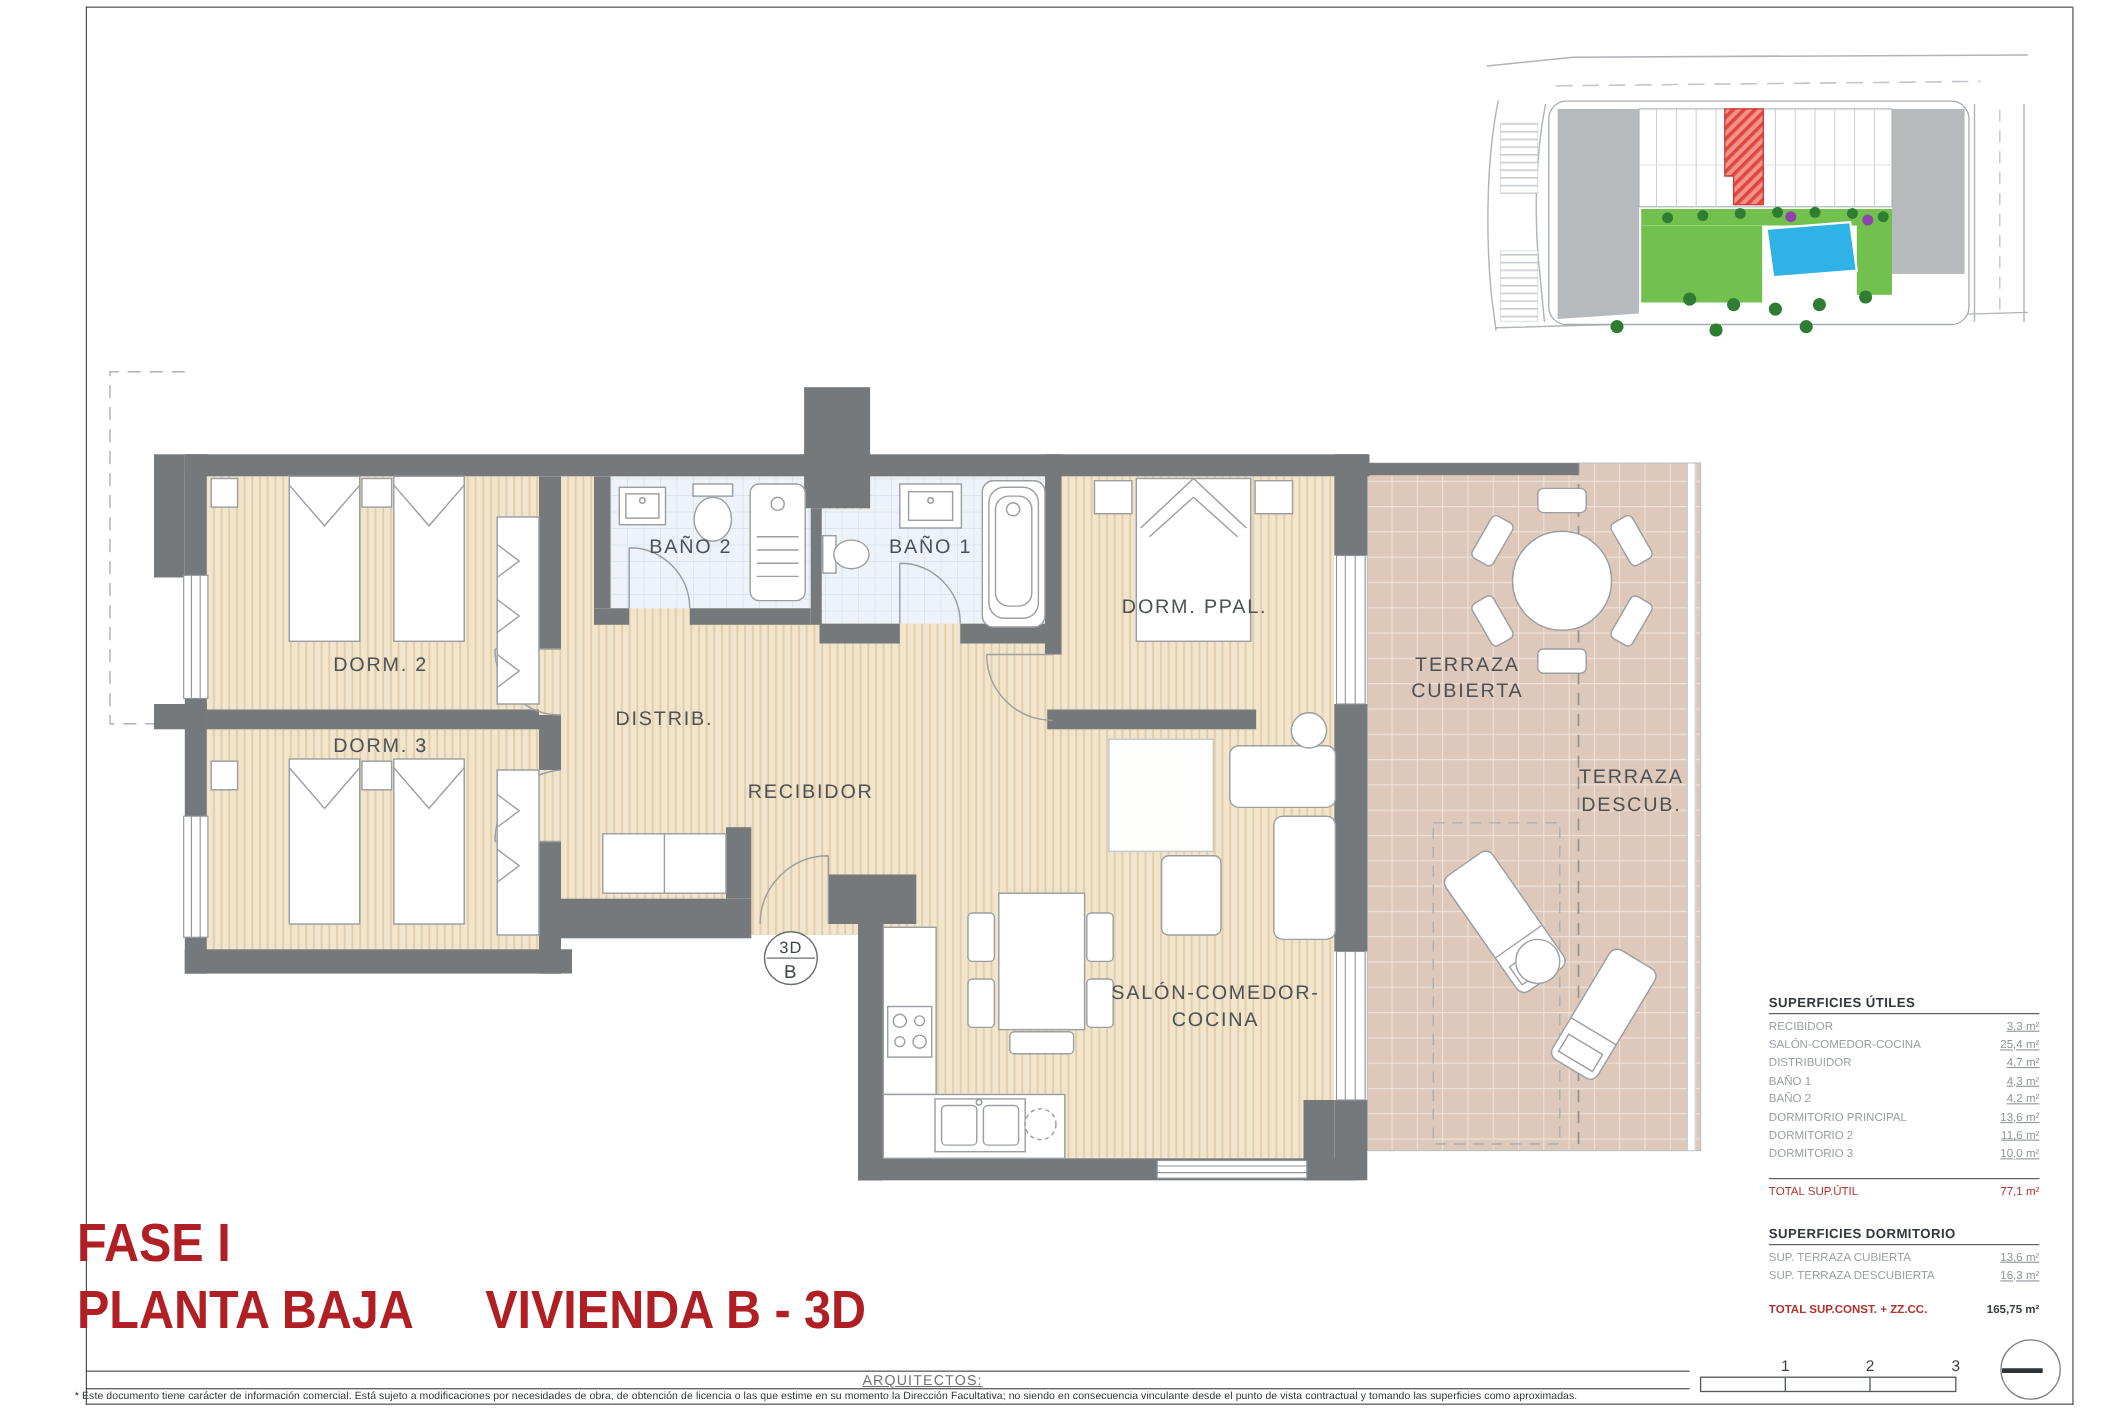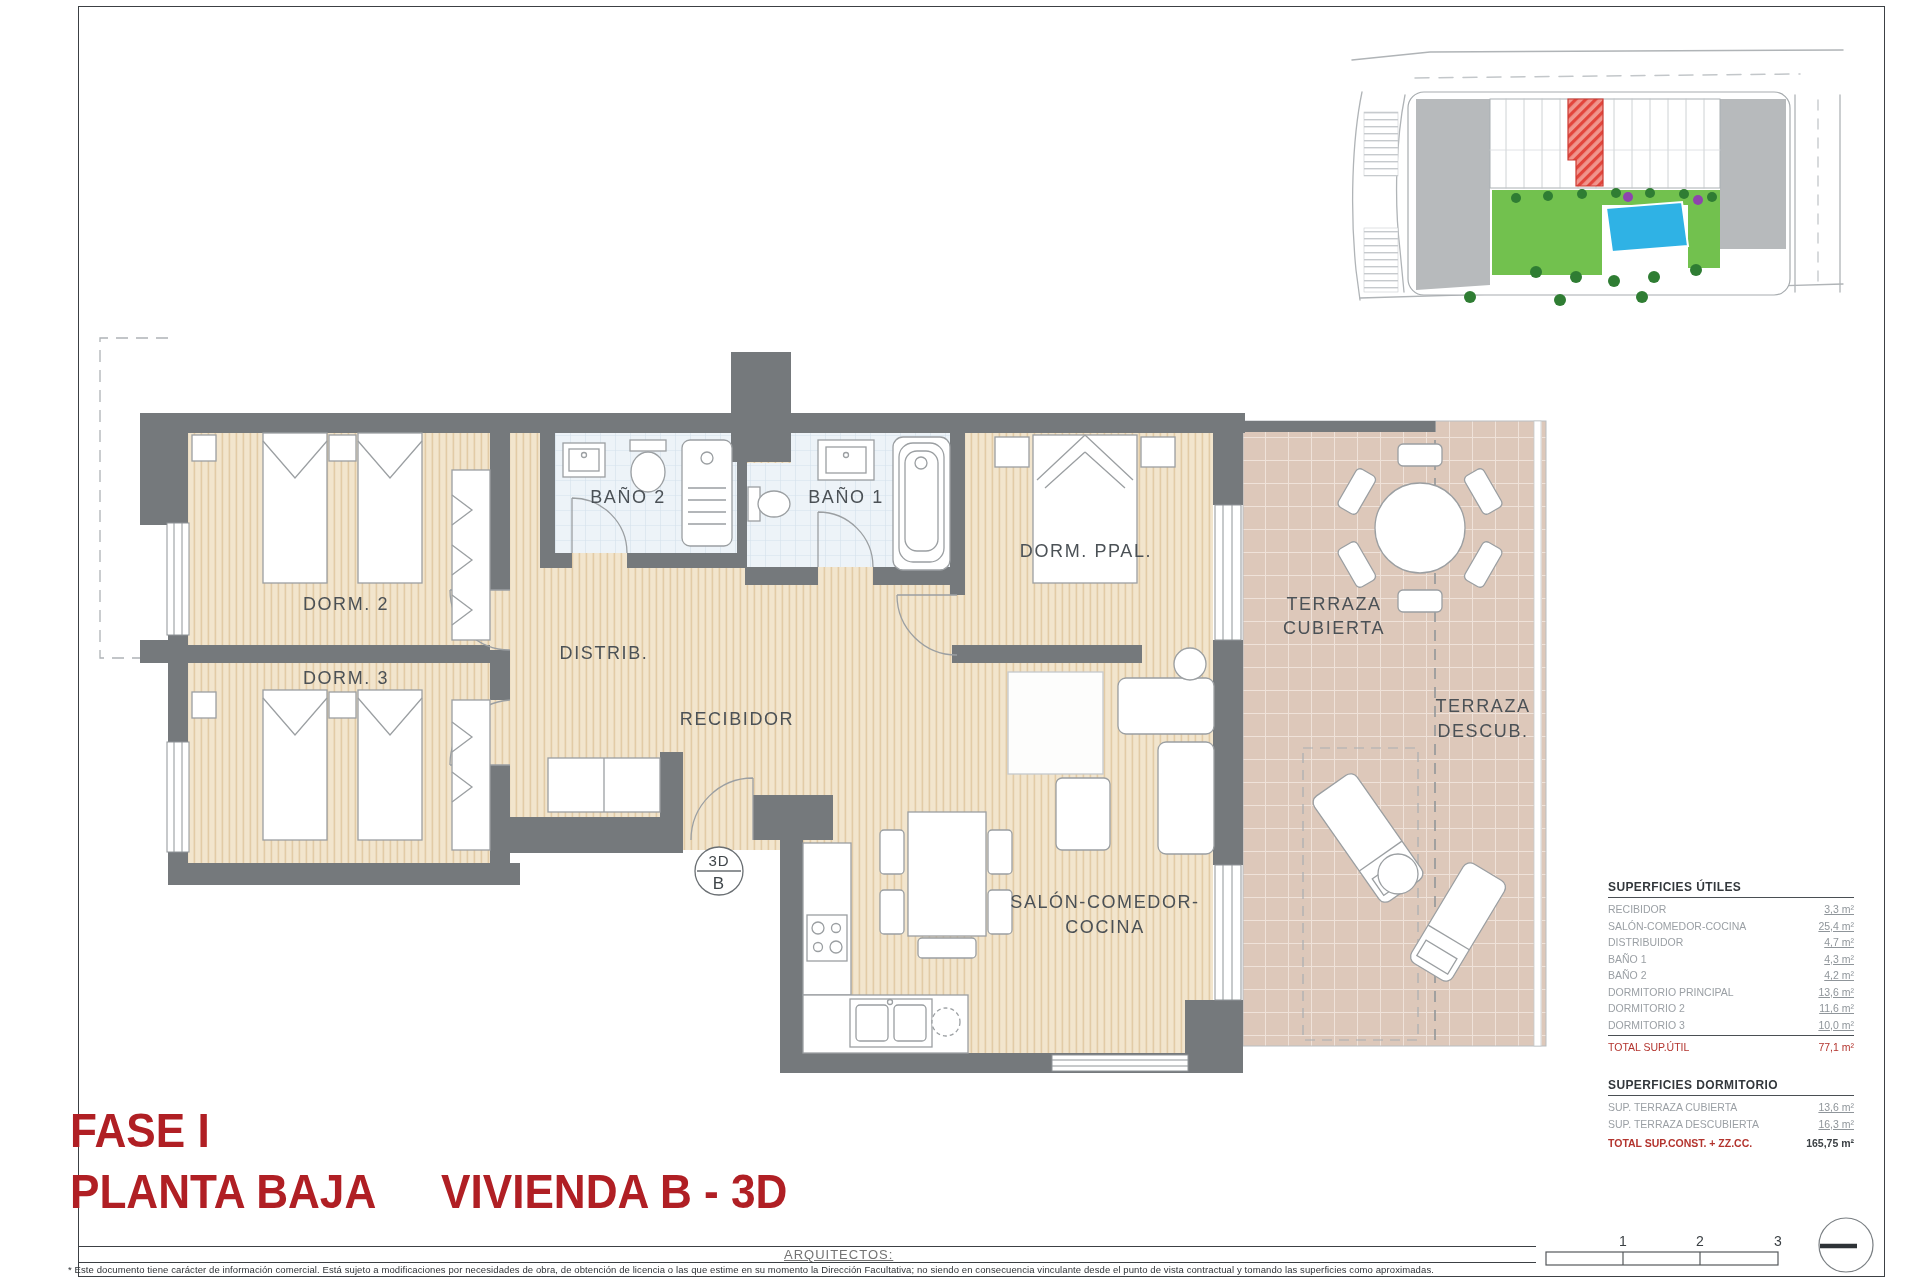--- a/index.html
+++ b/index.html
@@ -11,28 +11,28 @@
   .snum{font-size:14px;fill:#3a3f43;text-anchor:middle;}
   .mtext{font-size:15px;fill:#3f4549;text-anchor:middle;letter-spacing:1px;}
 
   #title-block{position:absolute;left:70px;top:1100px;color:#b01f24;transform:scaleX(.9);transform-origin:left top;}
   #title-line1{font-size:49px;font-weight:bold;line-height:60px;white-space:nowrap;}
   #title-row{display:flex;gap:72px;font-size:49px;font-weight:bold;line-height:62px;white-space:nowrap;}
   #subtitle{position:absolute;left:76px;top:1221px;font-size:22px;letter-spacing:2.4px;color:#9ba1a5;white-space:nowrap;}
   #architects{position:absolute;left:784px;top:1247px;font-size:13px;letter-spacing:1px;color:#737373;text-decoration:underline;}
   #disclaimer{position:absolute;left:68px;top:1264px;font-size:9.5px;color:#2f3337;white-space:nowrap;letter-spacing:.1px;}
 
-  #areas{position:absolute;left:1608px;top:880px;width:246px;font-size:10.5px;color:#9ba0a5;}
+  #areas{position:absolute;left:1608px;top:904px;width:246px;font-size:10.5px;color:#9ba0a5;}
   .tbl-title{font-size:12px;font-weight:bold;color:#33383c;letter-spacing:.4px;
              border-bottom:1.5px solid #4a4f54;padding-bottom:3px;margin-bottom:3px;}
   .trow{display:flex;justify-content:space-between;line-height:16.5px;}
   .trow .v{color:#8f959a;text-decoration:underline;}
-  .total-row{display:flex;justify-content:space-between;line-height:18px;margin-top:2px;
+  .total-row{display:flex;justify-content:space-between;line-height:18px;margin-top:14px;
              border-top:1.5px solid #4a4f54;color:#b3342e;padding-top:2px;}
-  .total-row2{display:flex;justify-content:space-between;line-height:18px;margin-top:2px;
+  .total-row2{display:flex;justify-content:space-between;line-height:18px;margin-top:14px;
               color:#b3342e;font-weight:bold;}
   .total-row2 .v2{color:#3c4145;}
   #tbl-ext{margin-top:22px;}
 </style>
 </head>
 <body>
 
 <div id="sheet">
 
   <div class="frameline" style="left:78px;top:6px;width:1806px;height:1px;"></div>

